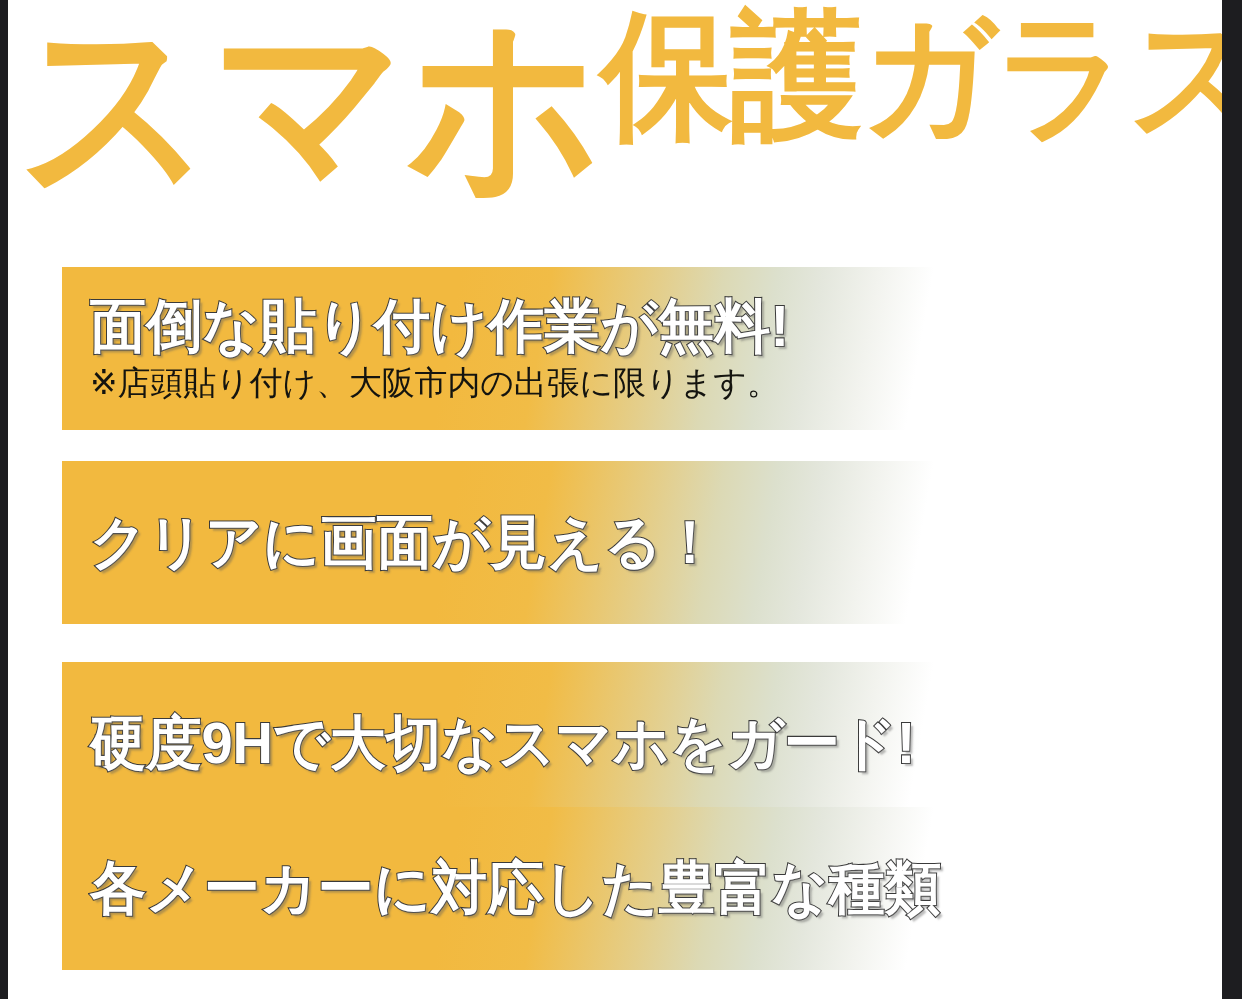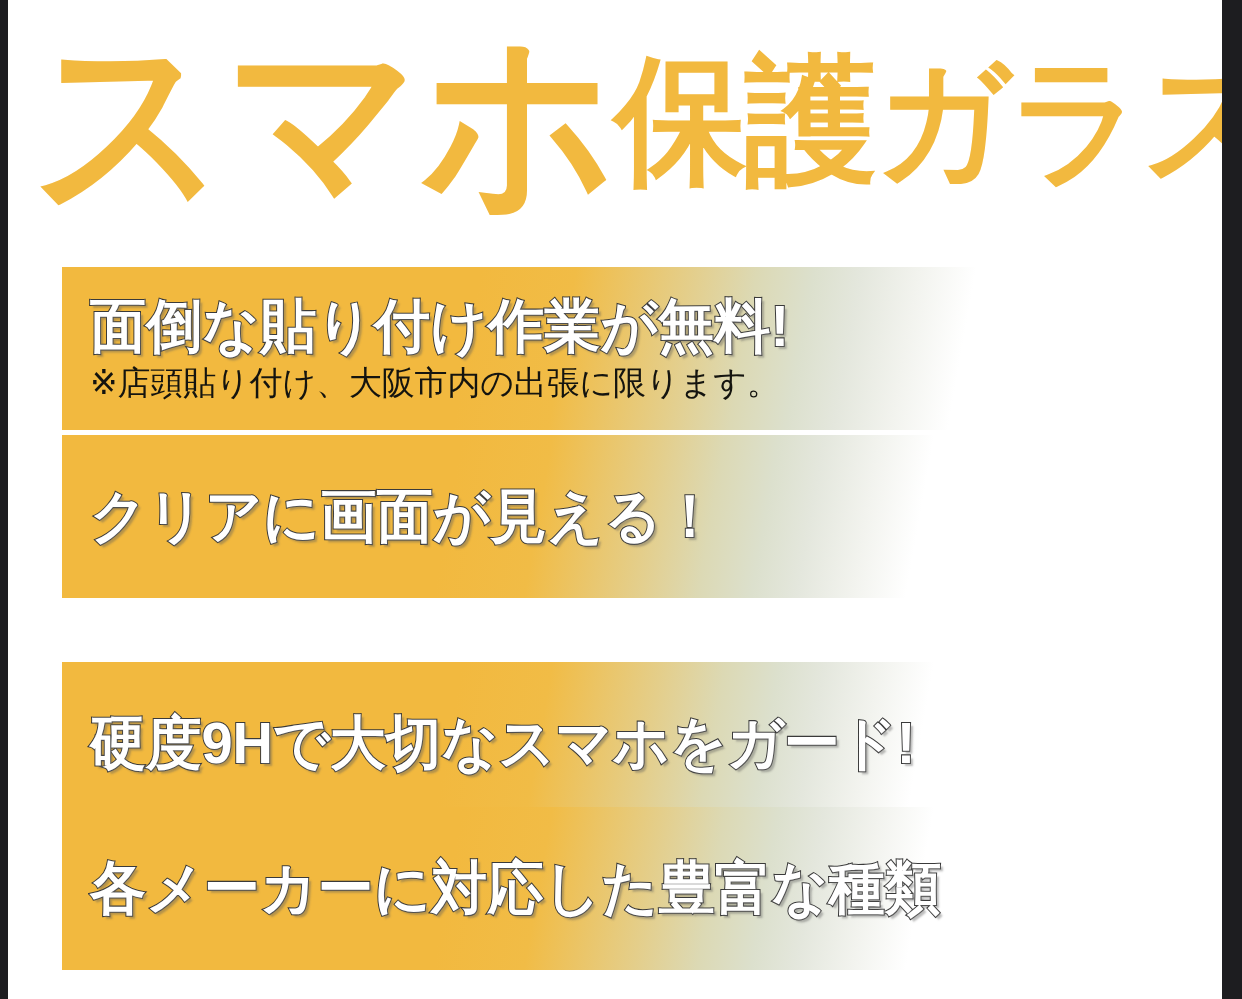--- a/index.html
+++ b/index.html
@@ -24,27 +24,27 @@
     top: 0px;
     width: 1214px;
     height: 999px;
     background: #ffffff;
     overflow: hidden;
   }
 
   
   .headline {
     position: absolute;
-    left: 24px;
+    left: 10px;
     top: 14px;
     width: 1180px;
     height: 225px;
     white-space: nowrap;
     display: flex;
-    align-items: center;
+    align-items: flex-start;
   }
 
   .headline .big,
   .headline .small {
     color: #F2B93F;
     font-weight: 700;
     letter-spacing: -0.012em;
     line-height: 1;
     display: inline-block;
     -webkit-font-smoothing: antialiased;
@@ -81,22 +81,22 @@
         #E4CE8A 66%,
         #DCD9B4 73%,
         #DCE0CD 79%,
         #E4E7DD 84%,
         #F2F3EE 90%,
         #ffffff 96%);
     -webkit-clip-path: polygon(0 0, 100% 0, calc(100% - 34px) 100%, 0 100%);
     clip-path: polygon(0 0, 100% 0, calc(100% - 34px) 100%, 0 100%);
   }
 
-  .bar-1 { top: 267px; width: 880px; padding-left: 44px; }
-  .bar-2 { top: 435px; width: 880px; }
+  .bar-1 { top: 267px; width: 880px; }
+  .bar-2 { top: 461px; width: 880px; }
   .bar-3 { top: 662px; width: 880px; }
   .bar-4 { top: 807px; width: 880px; }
 
   
   .bar .text-wrap {
     position: absolute;
     left: 28px;
     top: 0;
     height: 100%;
     width: 1200px;

